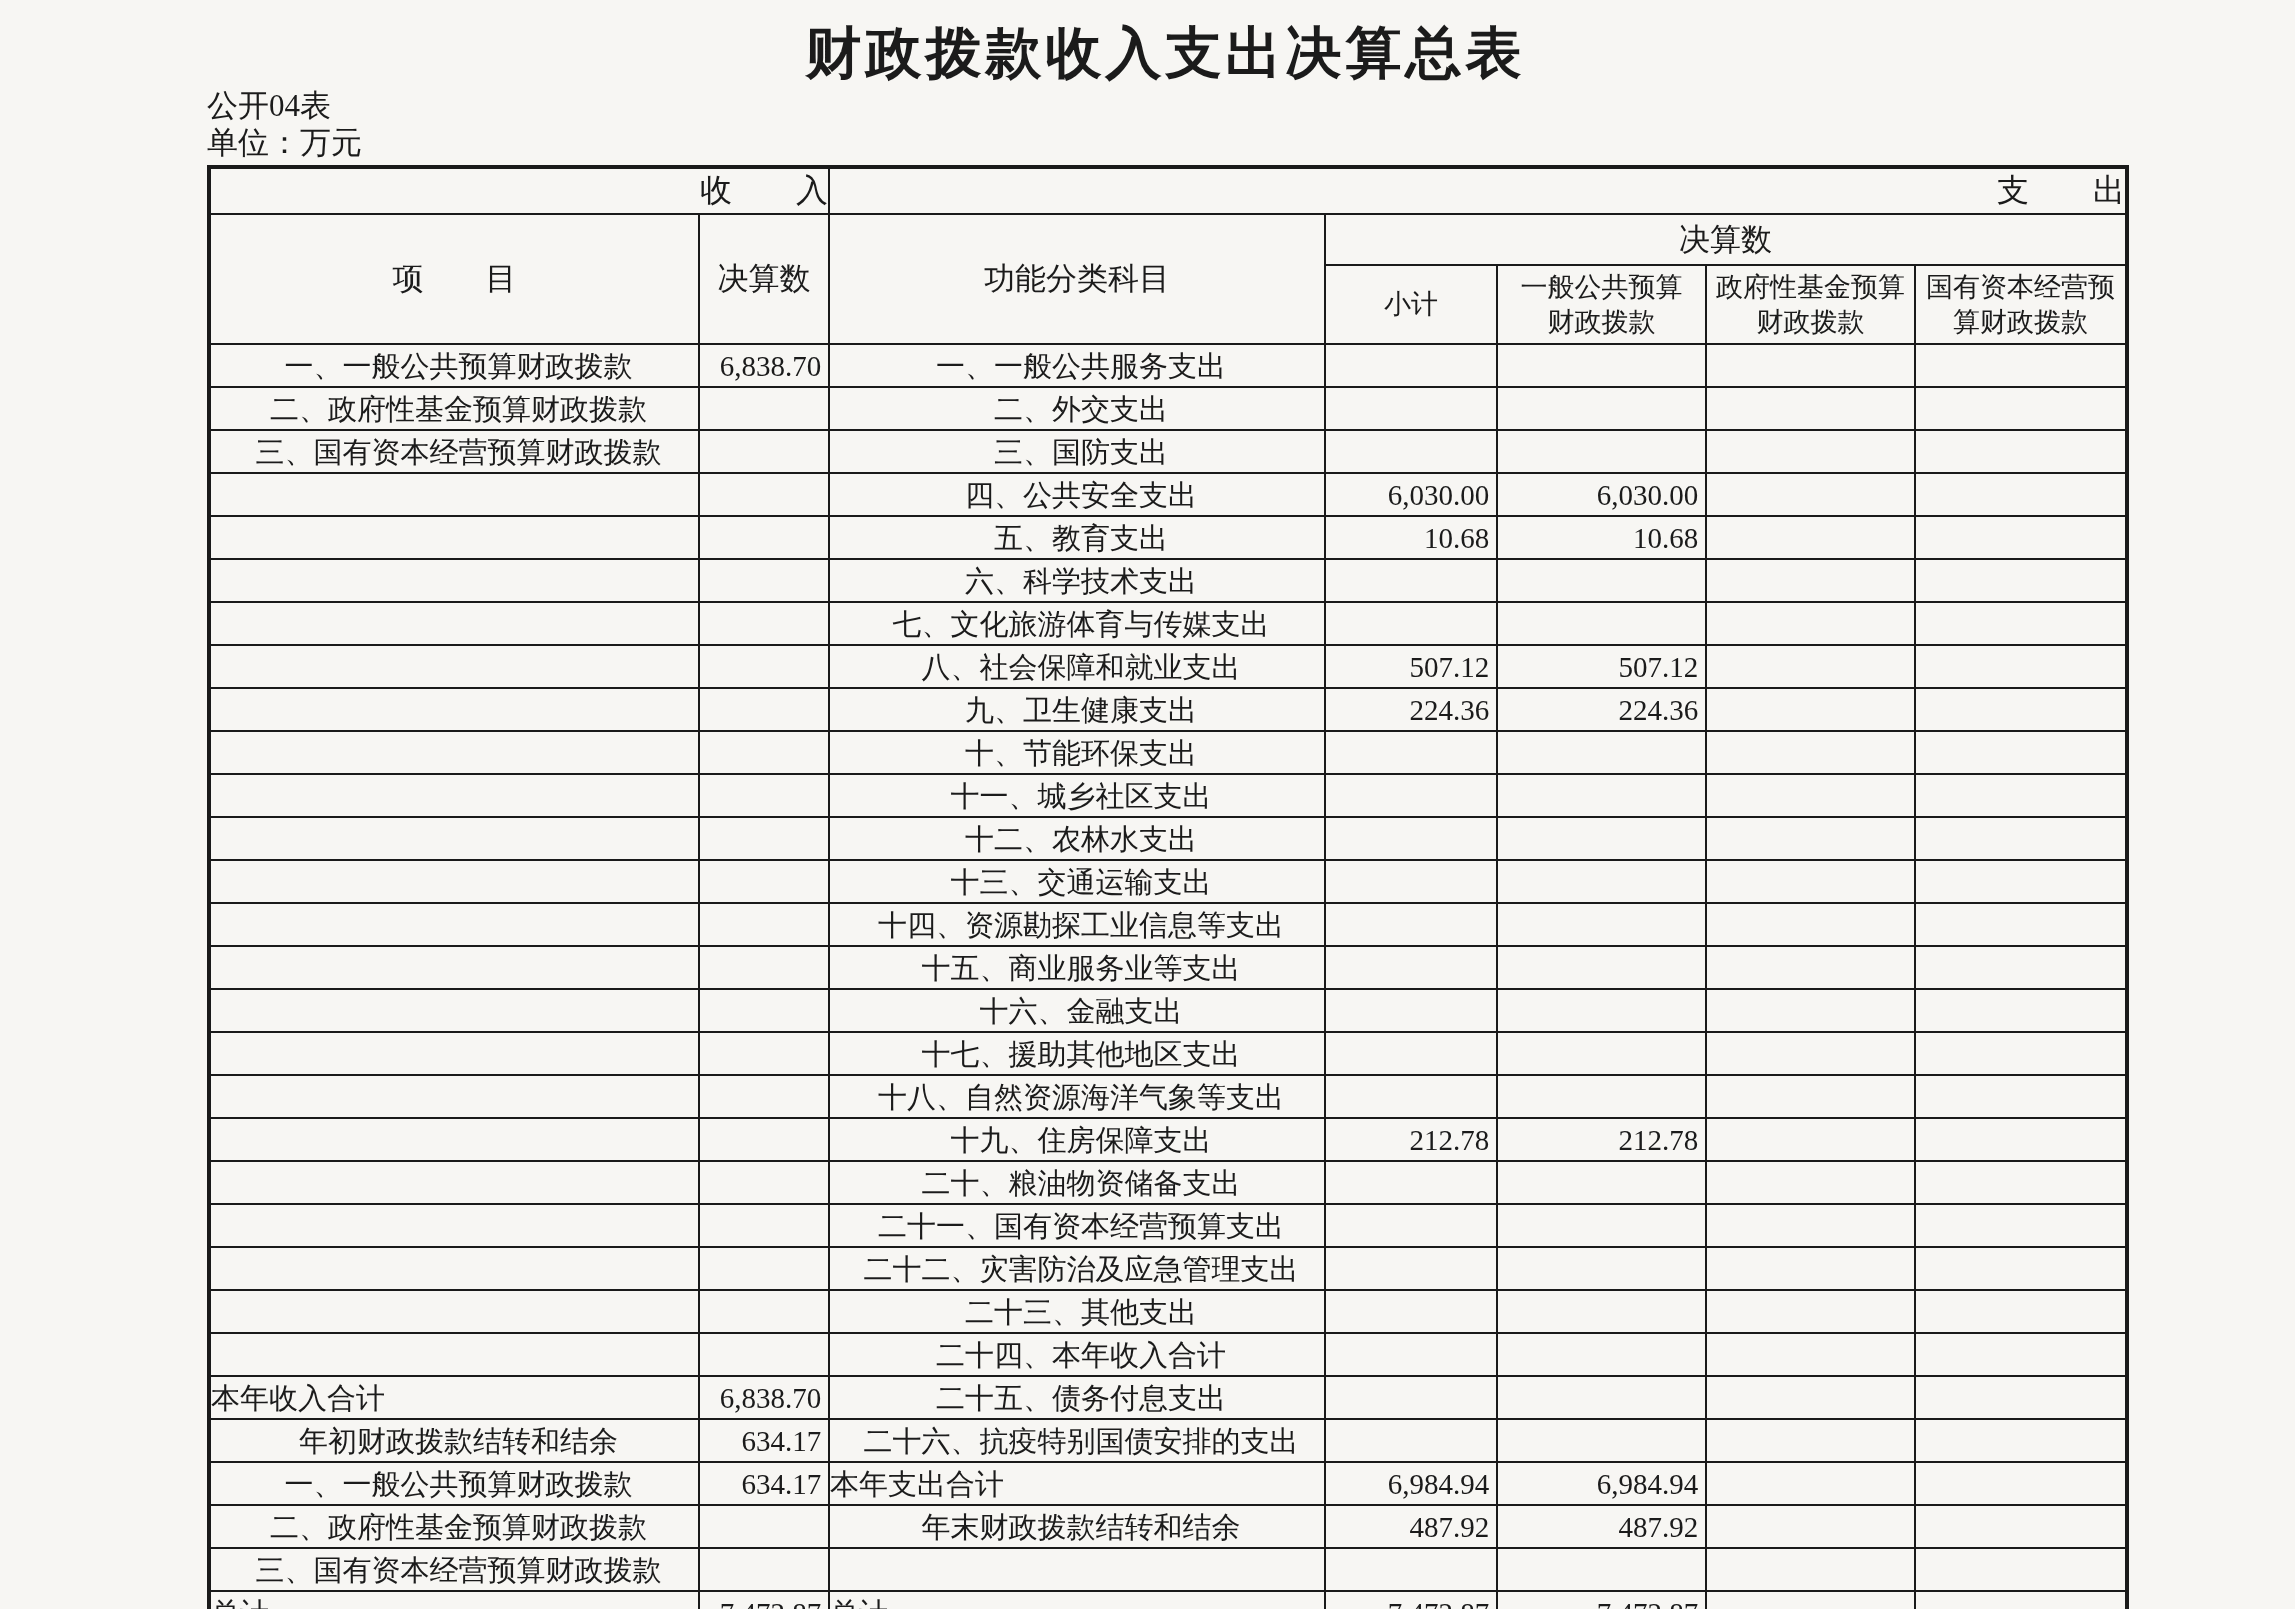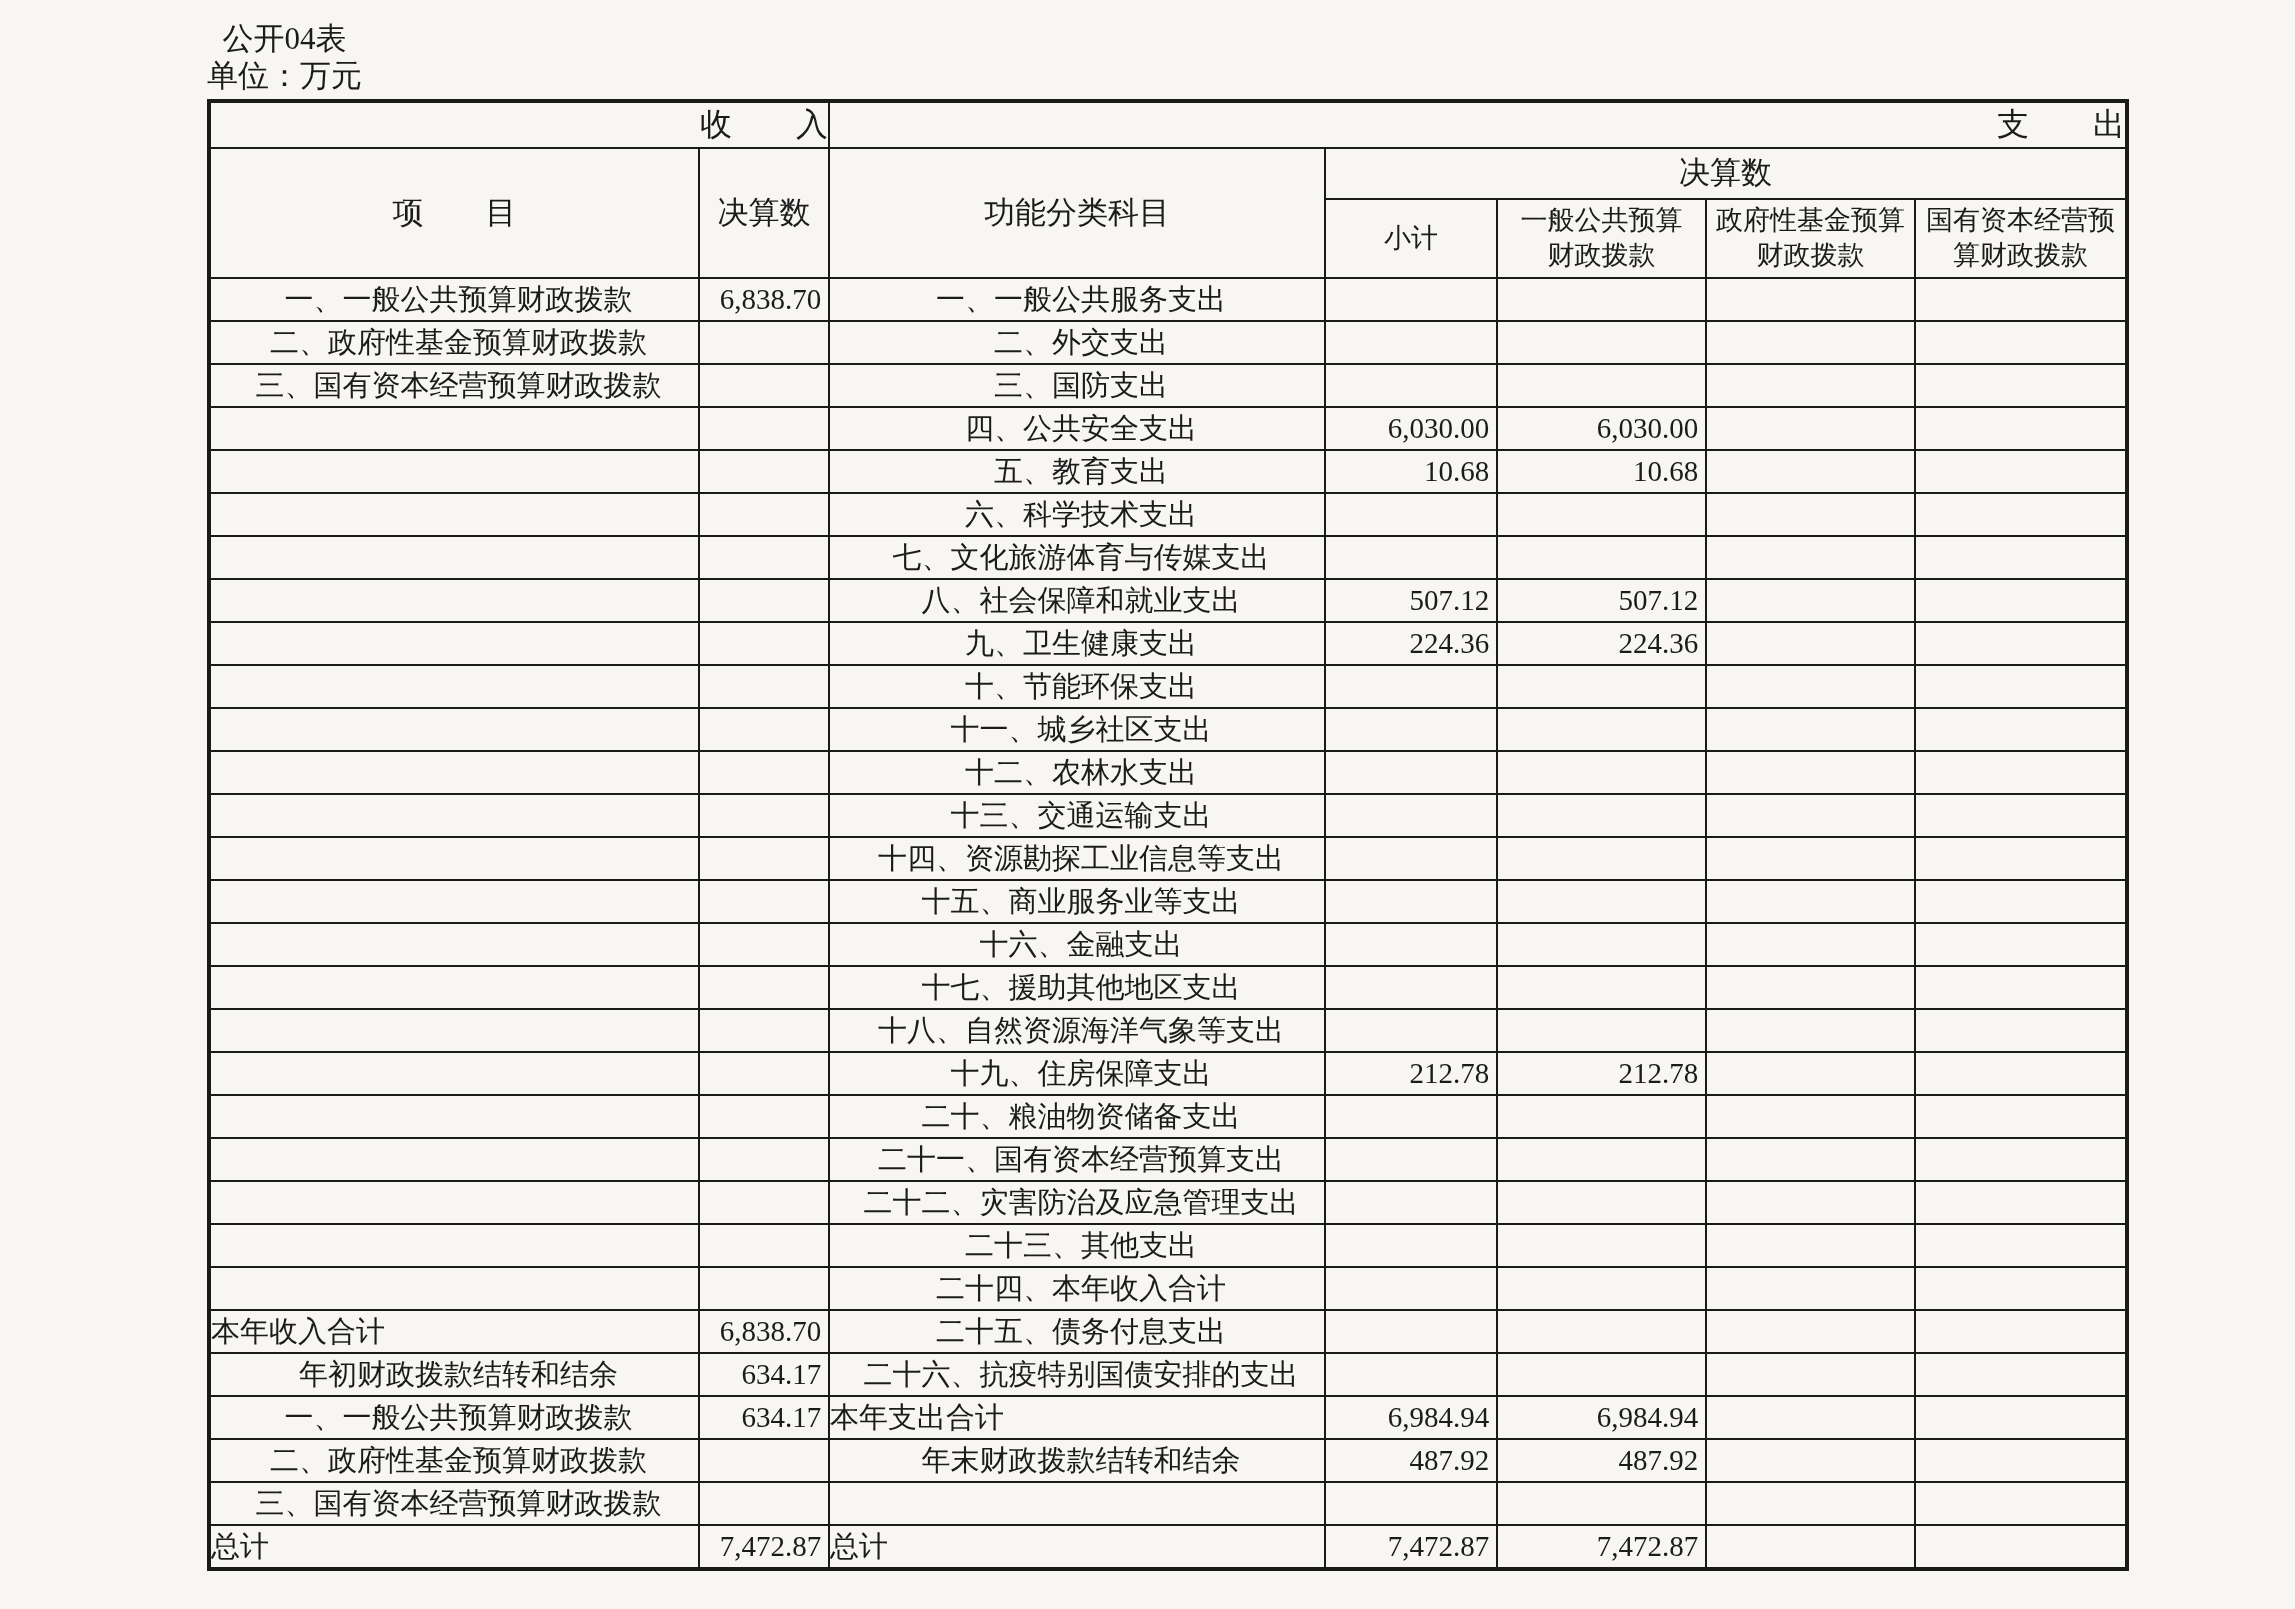--- a/index.html
+++ b/index.html
@@ -32,21 +32,21 @@
     align-items: flex-end;
     margin-top: 4px;
     margin-bottom: 4px;
   }
   .dept {
     font-size: 32px;
     line-height: 1.15;
     padding-bottom: 1.3px;
   }
   .meta-right {
-    text-align: center;
+    text-align: left;
     font-size: 31px;
     line-height: 1.18;
   }
   table.fin-table {
     border-collapse: collapse;
     table-layout: fixed;
     width: 1917px;
     border: 4px solid #1a1a1a;
     background: transparent;
   }
@@ -97,20 +97,21 @@
     text-align: right;
     padding-right: 6.7px;
     font-variant-numeric: tabular-nums;
   }
 </style>
 </head>
 <body>
 
 <div class="page">
 
+  <h1 class="title">财政拨款收入支出决算总表</h1>
 
   <div class="meta">
     <div class="meta-right">
       <div>公开04表</div>
       <div>单位：万元</div>
     </div>
   </div>
 
   <table class="fin-table">
     <colgroup>

